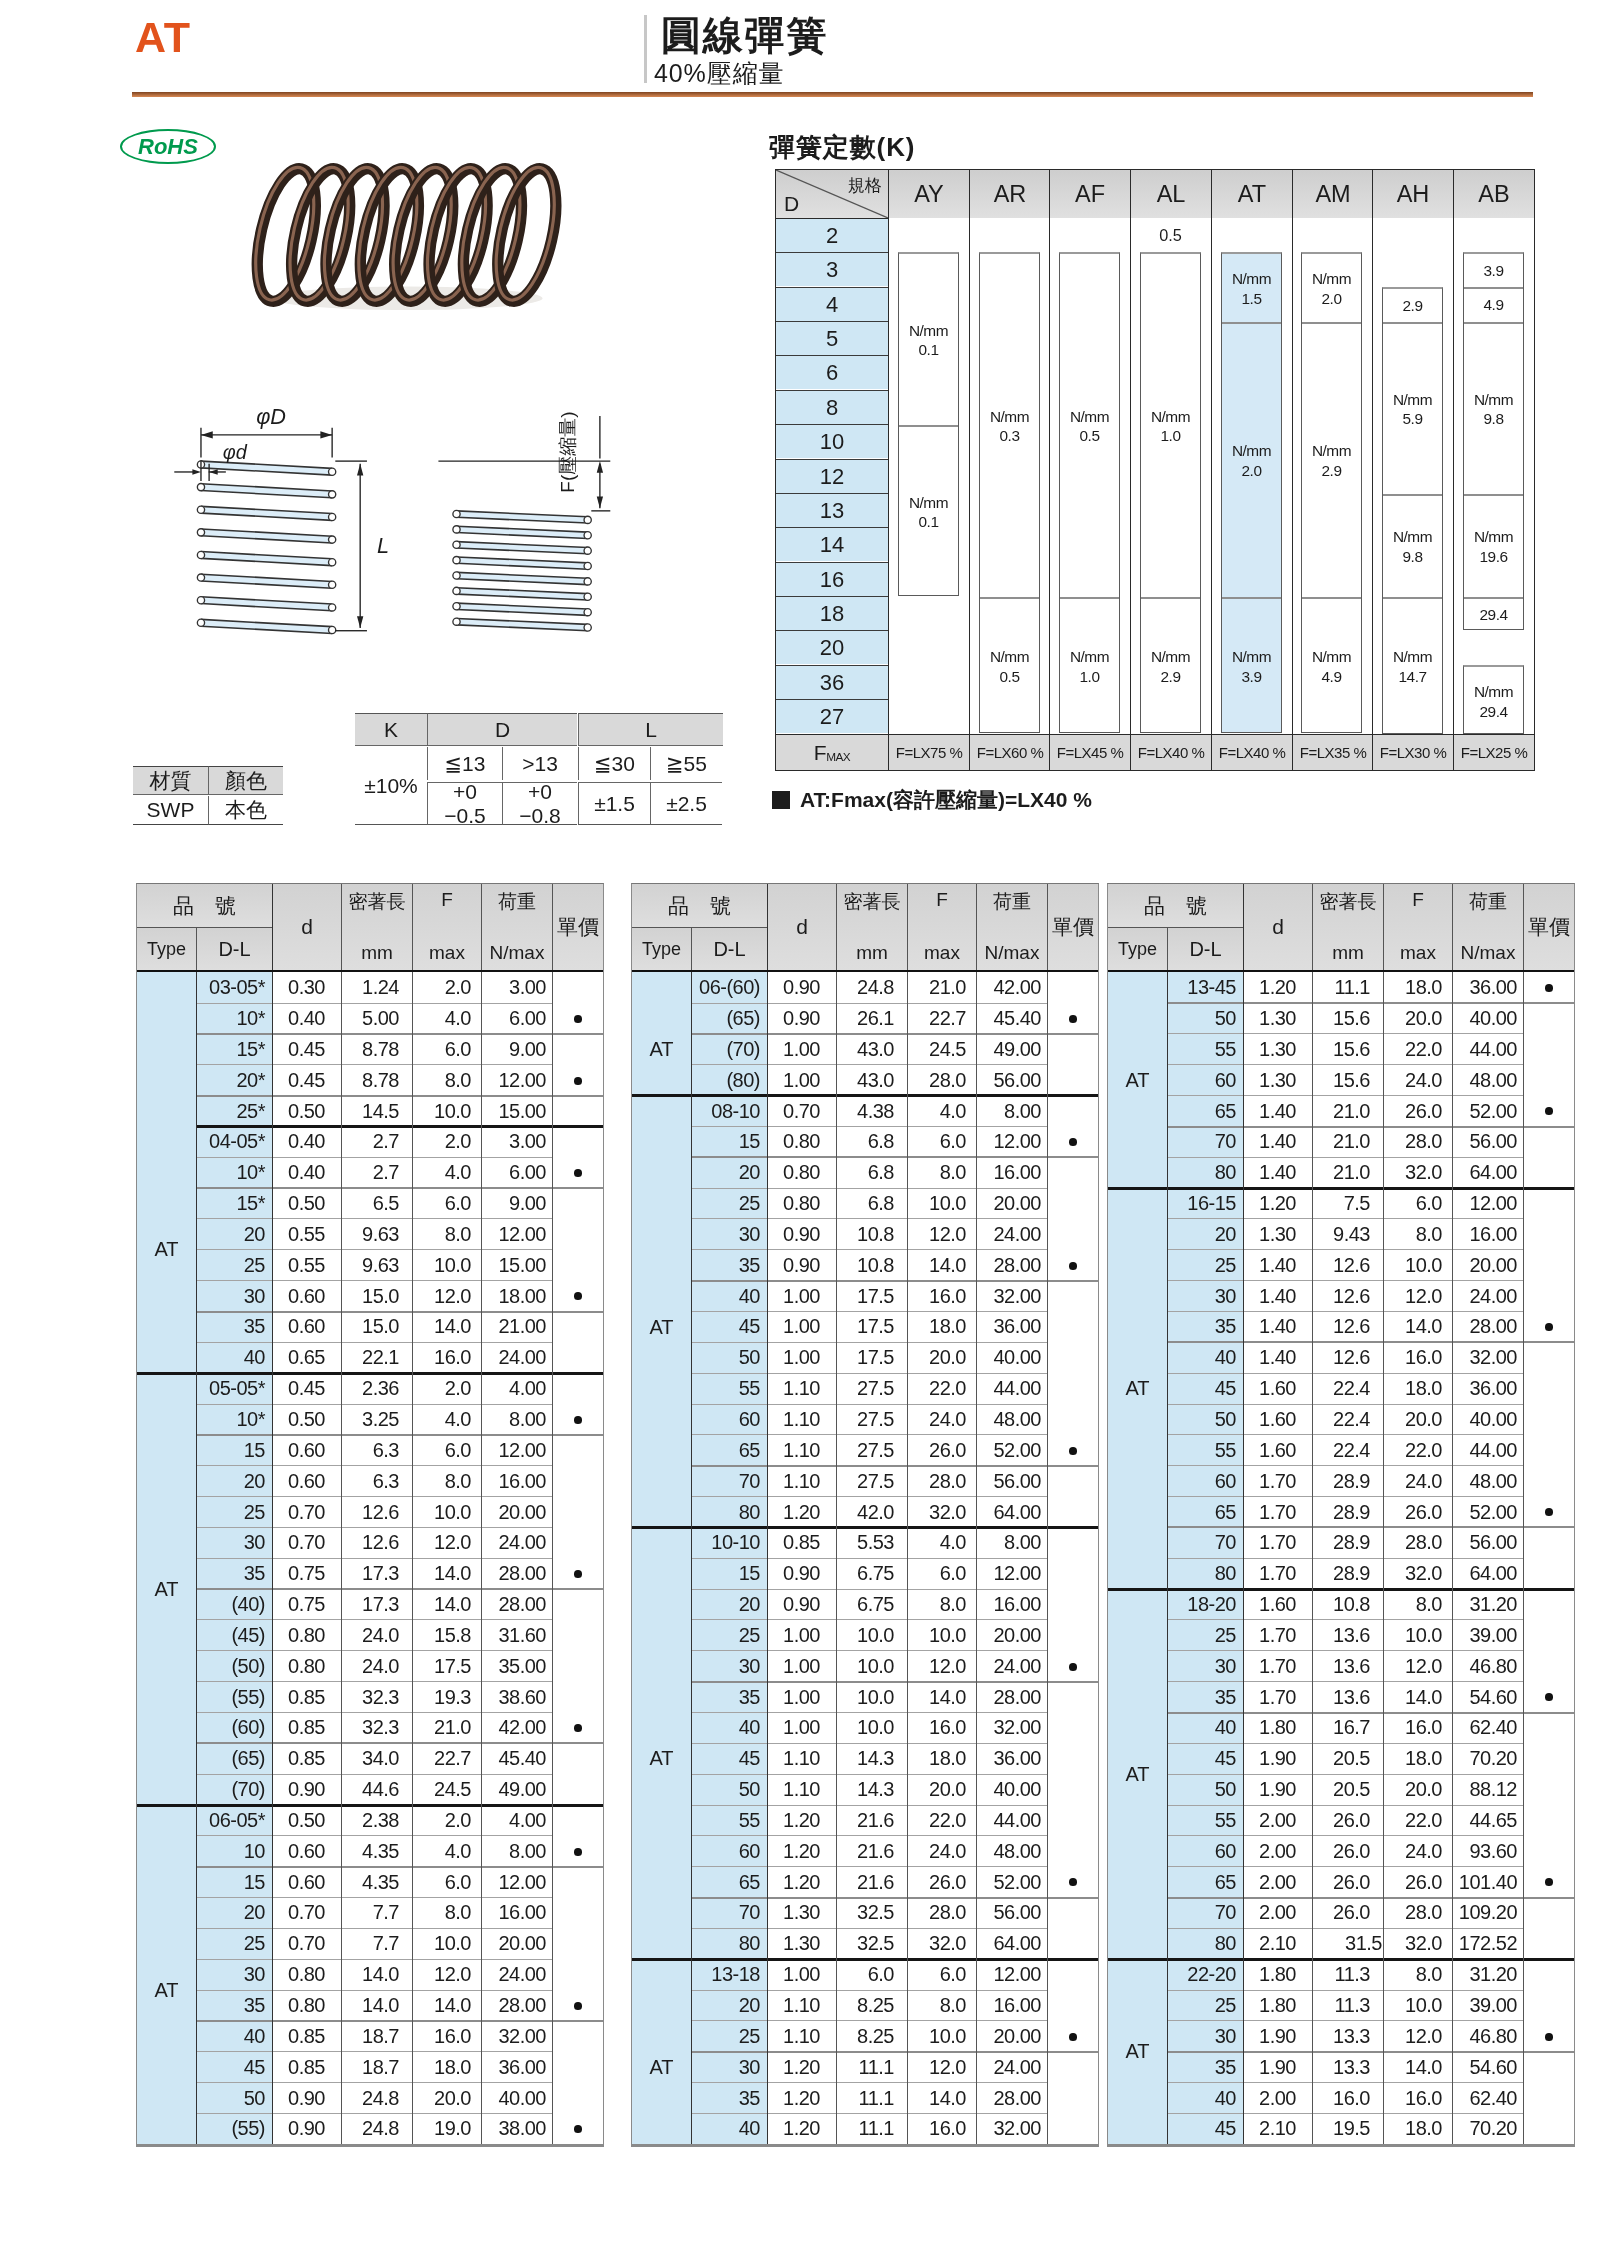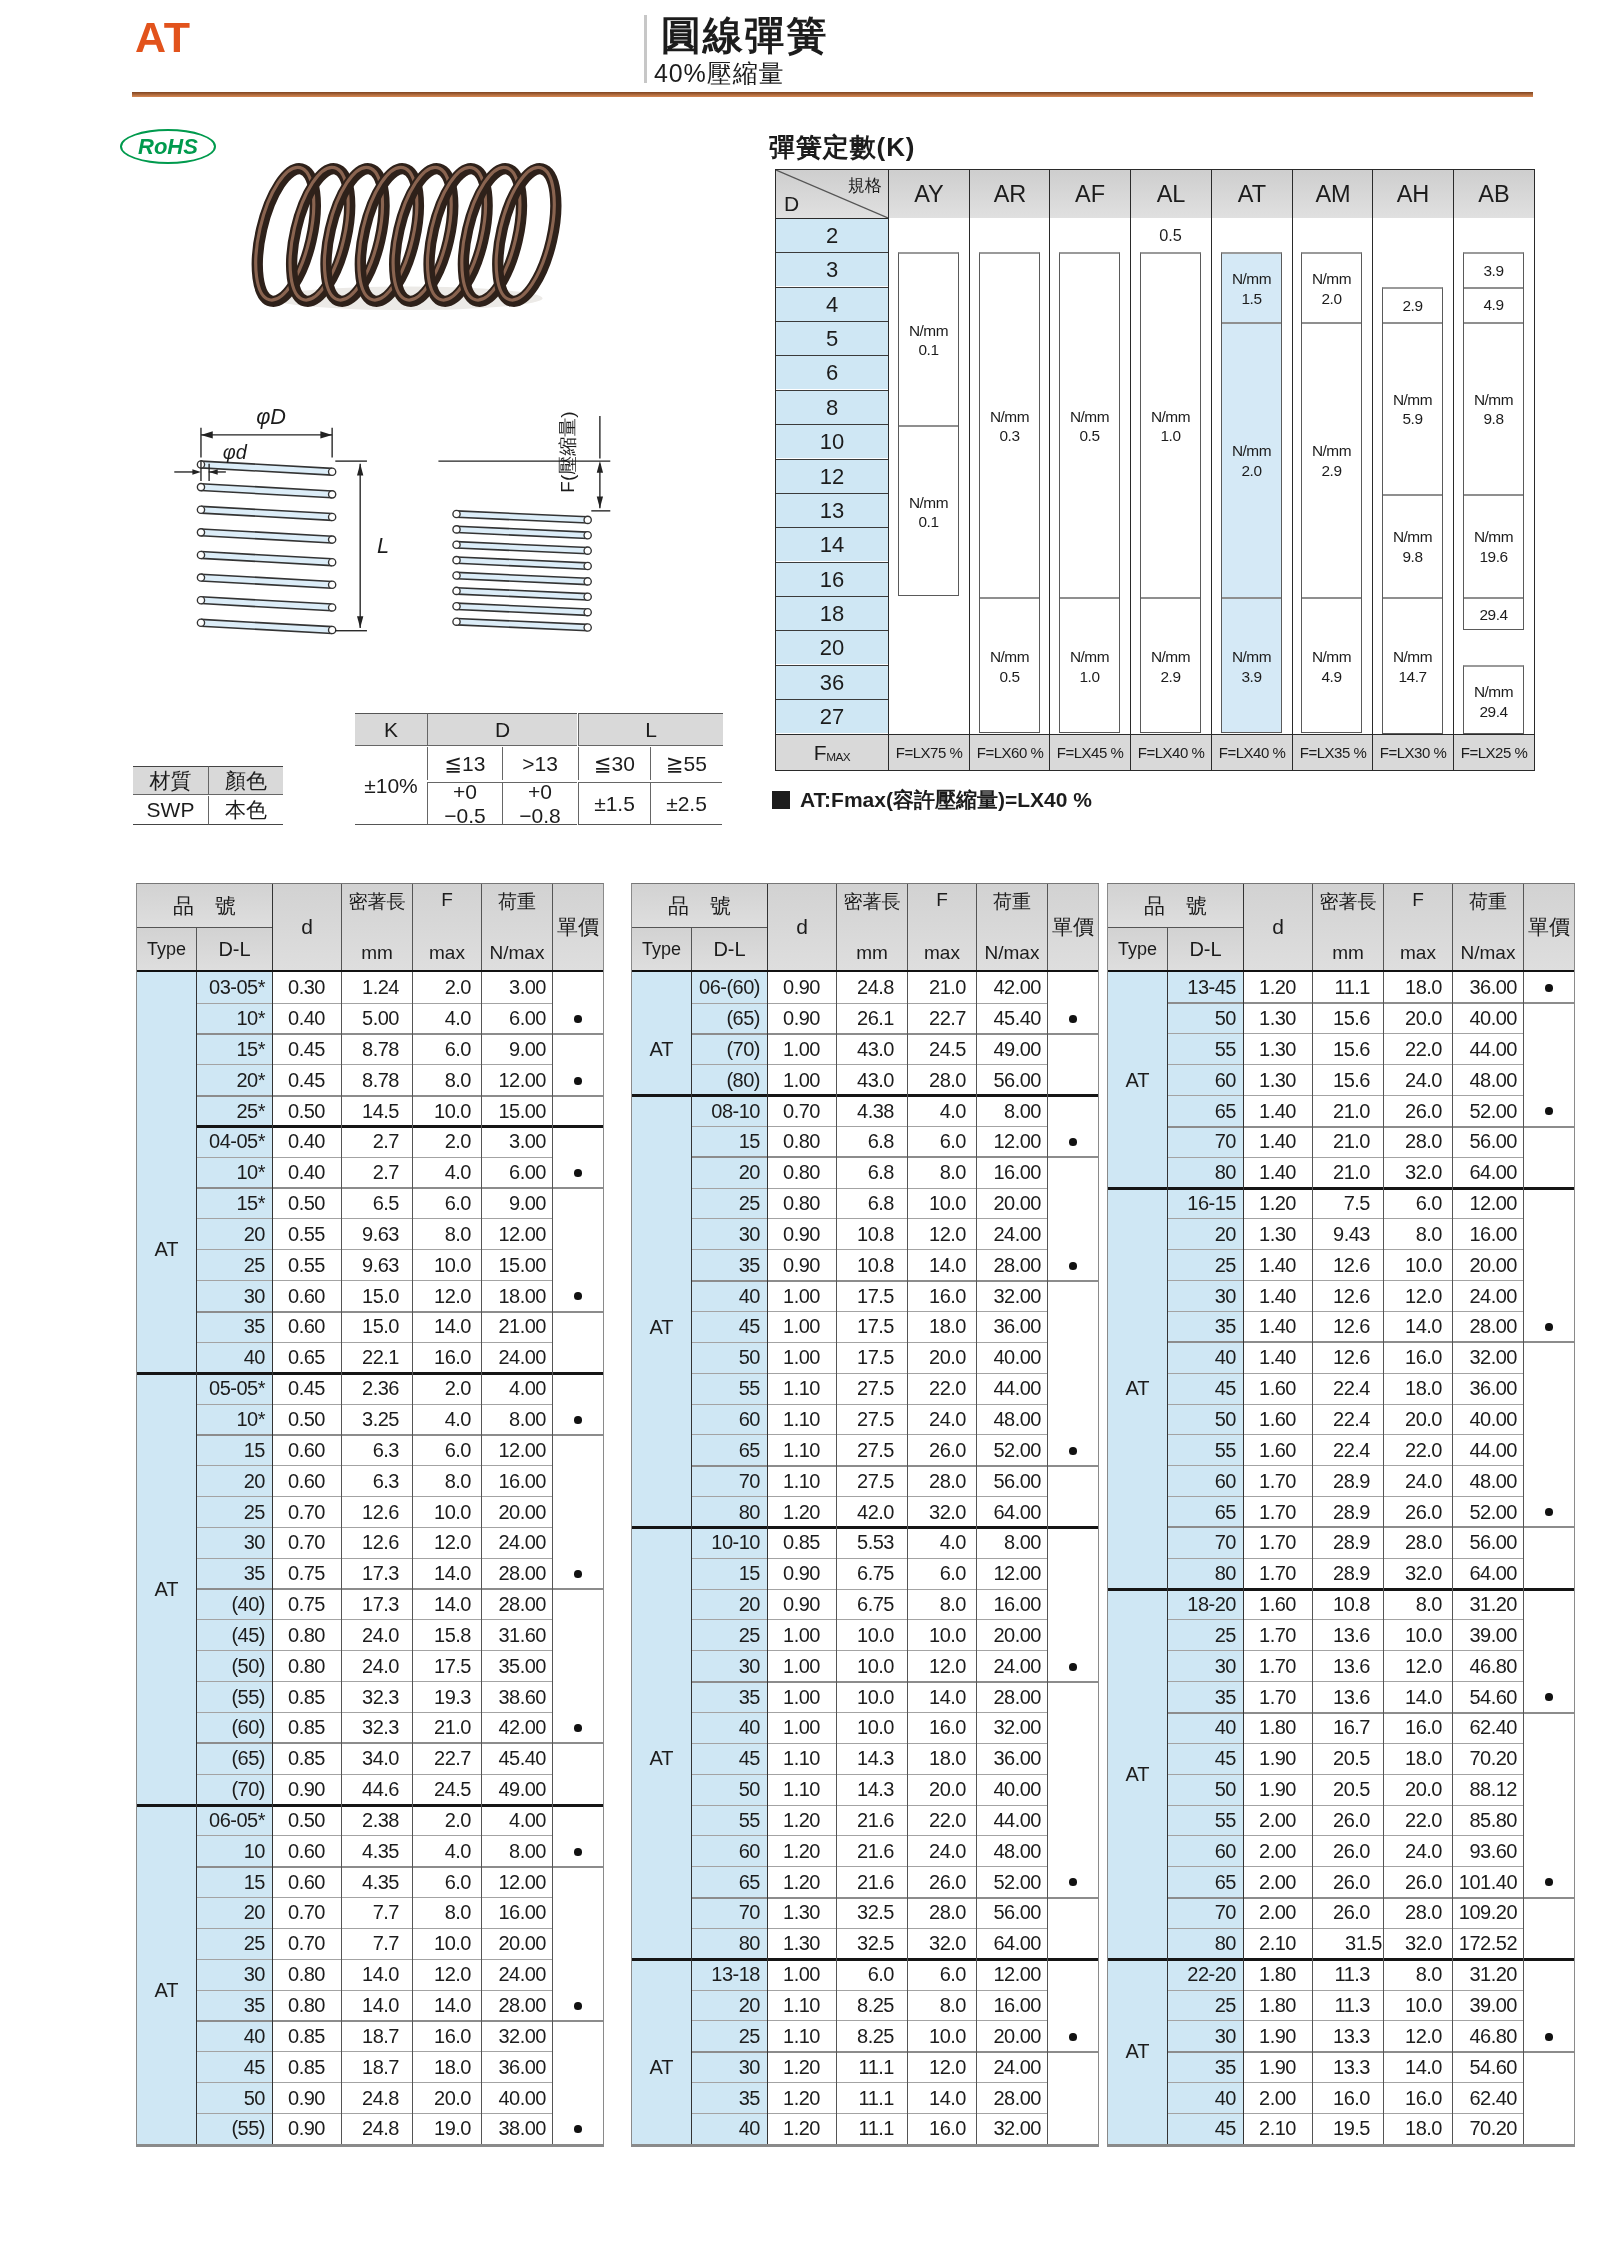--- a/index.html
+++ b/index.html
@@ -1135,21 +1135,21 @@
       <div class="cell num right" style="left:344px;top:859px;width:65px;height:31px;">70.20</div>
       <div class="cell num right" style="left:59px;top:890px;width:69px;height:31px;">50</div>
       <div class="cell num" style="left:135px;top:890px;width:69px;height:31px;">1.90</div>
       <div class="cell num right" style="left:204px;top:890px;width:58px;height:31px;">20.5</div>
       <div class="cell num right" style="left:275px;top:890px;width:59px;height:31px;">20.0</div>
       <div class="cell num right" style="left:344px;top:890px;width:65px;height:31px;">88.12</div>
       <div class="cell num right" style="left:59px;top:921px;width:69px;height:31px;">55</div>
       <div class="cell num" style="left:135px;top:921px;width:69px;height:31px;">2.00</div>
       <div class="cell num right" style="left:204px;top:921px;width:58px;height:31px;">26.0</div>
       <div class="cell num right" style="left:275px;top:921px;width:59px;height:31px;">22.0</div>
-      <div class="cell num right" style="left:344px;top:921px;width:65px;height:31px;">85.80</div>
+      <div class="cell num right" style="left:344px;top:921px;width:65px;height:31px;">44.65</div>
       <div class="cell num right" style="left:59px;top:952px;width:69px;height:31px;">60</div>
       <div class="cell num" style="left:135px;top:952px;width:69px;height:31px;">2.00</div>
       <div class="cell num right" style="left:204px;top:952px;width:58px;height:31px;">26.0</div>
       <div class="cell num right" style="left:275px;top:952px;width:59px;height:31px;">24.0</div>
       <div class="cell num right" style="left:344px;top:952px;width:65px;height:31px;">93.60</div>
       <div class="cell num right" style="left:59px;top:983px;width:69px;height:31px;">65</div>
       <div class="cell num" style="left:135px;top:983px;width:69px;height:31px;">2.00</div>
       <div class="cell num right" style="left:204px;top:983px;width:58px;height:31px;">26.0</div>
       <div class="cell num right" style="left:275px;top:983px;width:59px;height:31px;">26.0</div>
       <div class="cell num right" style="left:344px;top:983px;width:65px;height:31px;">101.40</div>

